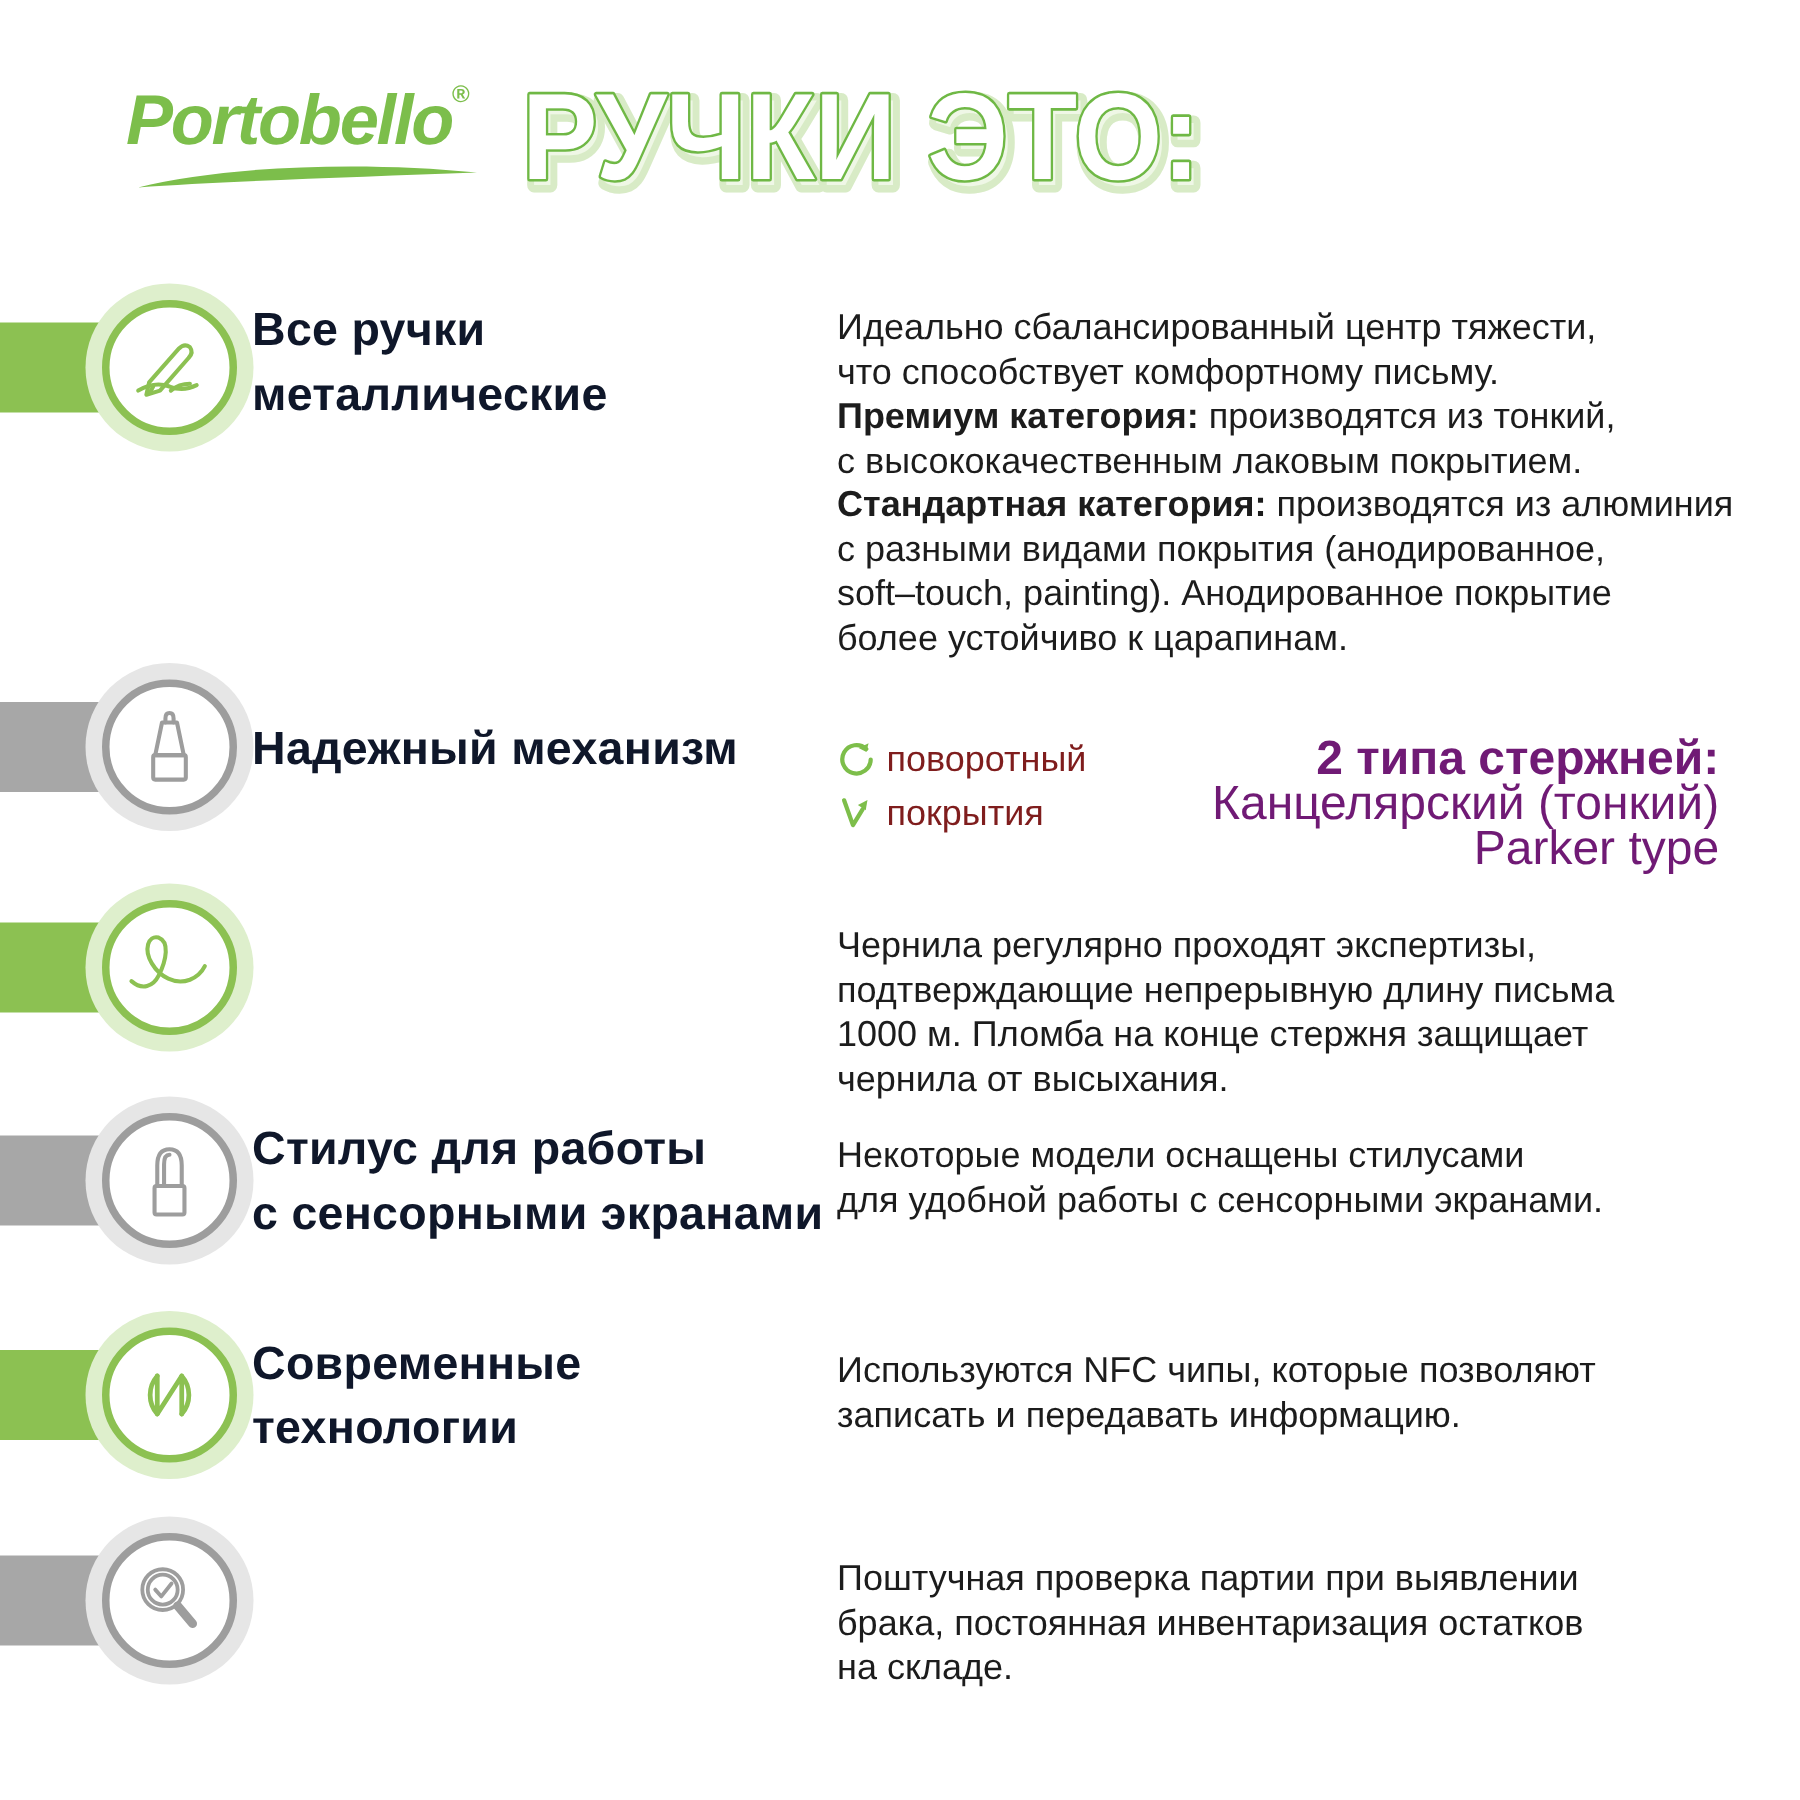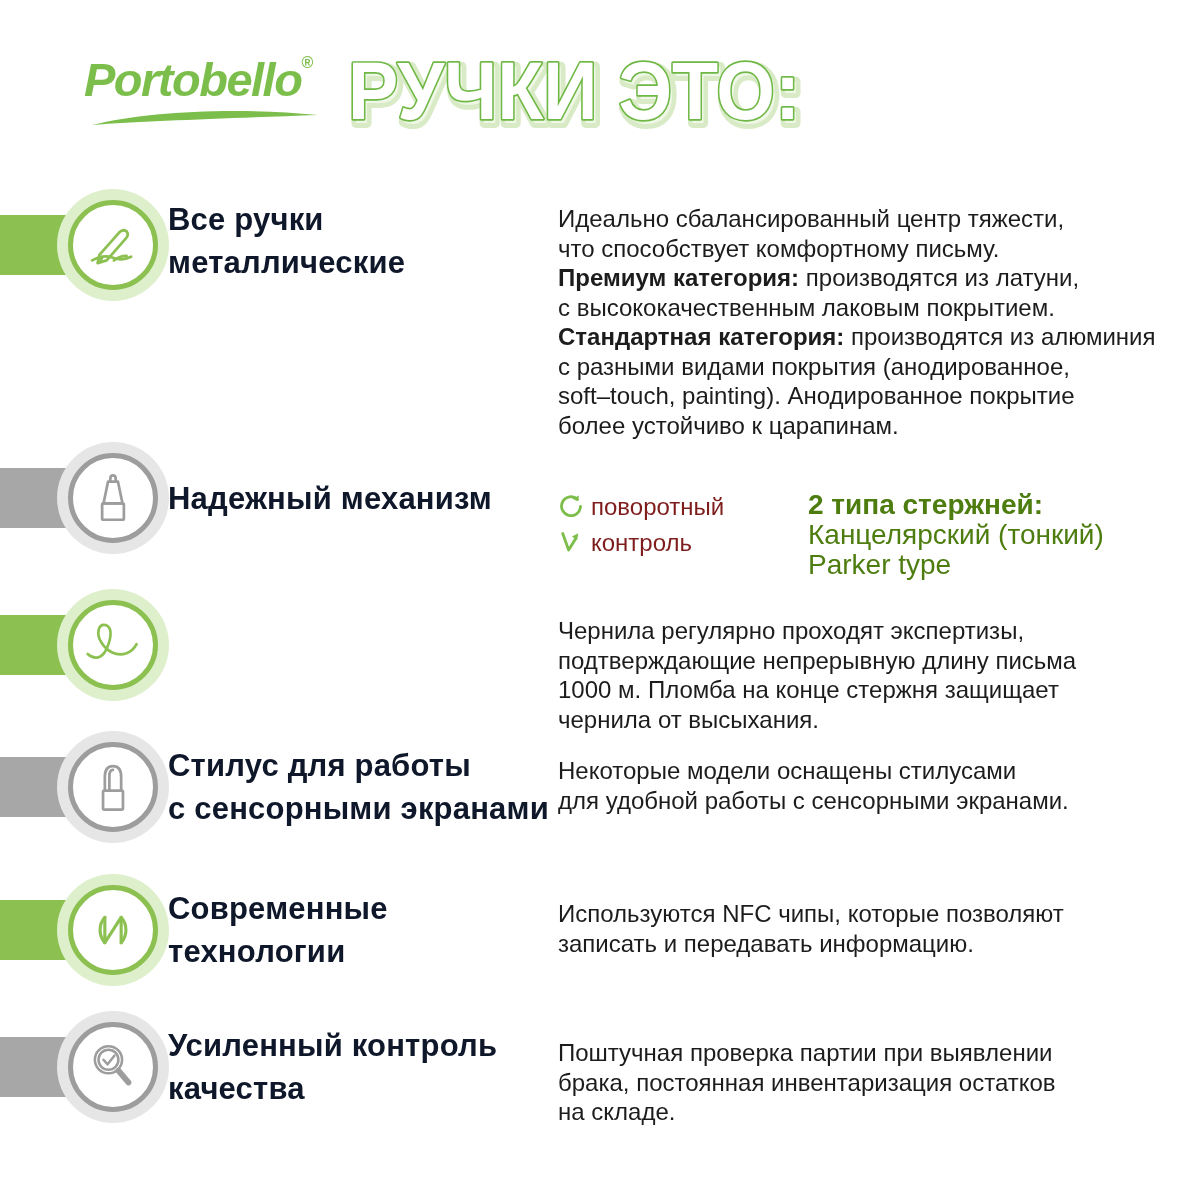--- a/index.html
+++ b/index.html
@@ -38,21 +38,21 @@
   .bodytext{position:absolute;left:558px;margin:0;width:645px;font-size:24px;line-height:29.5px;
             white-space:pre-line;color:#1c1c1c;}
   .bodytext span{white-space:inherit;}
   .b{font-weight:700;}
 
   
   .mech{position:absolute;left:558px;width:645px;height:110px;}
   .mech-options{position:absolute;left:0;top:2px;}
   .opt{display:flex;align-items:center;gap:7px;height:30px;margin-bottom:6px;font-size:24px;color:#7f1d1d;}
   .opt svg{flex:0 0 auto;color:#7DBE4A;}
-  .types{position:absolute;left:250px;top:0;font-size:28px;line-height:30px;color:#4d7c0f;}
+  .types{position:absolute;left:250px;top:0;font-size:32px;line-height:30px;color:#701a75;text-align:right;}
   .types-title{font-weight:700;}
   .types-body{white-space:pre-line;}
 </style>
 </head>
 <body>
 
 <div class="canvas">
 
   <div class="logo">
     <span class="logo-line"><span class="logo-text">Portobello</span><span class="reg">®</span></span>
@@ -74,21 +74,21 @@
         <path d="M17 43 L39 18 Q43 14 47 17 Q50 21 46 25 L25 49 L15 52 Z"></path>
         <path d="M20 46 L17.5 50.5"></path>
         <path d="M9 49 Q21 42 32 46 Q42 50 52 45"></path>
         <path d="M33 49 Q39 44 47 44"></path>
       </svg>
     </div>
     <h2 class="title" style="top:9px">Все ручки
 металлические</h2>
     <p class="bodytext" style="top:15px"><span>Идеально сбалансированный центр тяжести,
 что способствует комфортному письму.
-</span><span class="b">Премиум категория:</span><span> производятся из латуни,
+</span><span class="b">Премиум категория:</span><span> производятся из тонкий,
 с высококачественным лаковым покрытием.
 </span><span class="b">Стандартная категория:</span><span> производятся из алюминия
 с разными видами покрытия (анодированное,
 soft–touch, painting). Анодированное покрытие
 более устойчиво к царапинам.</span></p>
   </section>
 
   <section class="row" style="top:442px">
     <div class="bar gray"></div>
     <div class="halo gray"></div>
@@ -107,21 +107,21 @@
             <path d="M16.5 4.5 A8 8 0 1 0 19 10.5" fill="none" stroke="currentColor" stroke-width="2.4" stroke-linecap="round"></path>
             <path d="M17.8 1.2 L16.6 6.2 L12.2 4.0 Z" fill="currentColor"></path>
           </svg>
           <span>поворотный</span>
         </div>
         <div class="opt">
           <svg width="26" height="26" viewBox="0 0 22 22">
             <path d="M4 3 L9 17 L14.5 8" fill="none" stroke="currentColor" stroke-width="2.4" stroke-linecap="round" stroke-linejoin="round"></path>
             <path d="M17.2 2.8 L16.2 8.6 L11.8 5.6 Z" fill="currentColor"></path>
           </svg>
-          <span>контроль</span>
+          <span>покрытия</span>
         </div>
       </div>
       <div class="types">
         <div class="types-title">2 типа стержней:</div>
         <div class="types-body">Канцелярский (тонкий)
 Parker type</div>
       </div>
     </div>
   </section>
 
@@ -175,20 +175,18 @@
     <div class="bar gray"></div>
     <div class="halo gray"></div>
     <div class="ring gray">
       <svg width="58" height="58" viewBox="0 0 64 64" fill="none" stroke="currentColor" stroke-width="2.8" stroke-linecap="round" stroke-linejoin="round">
         <circle cx="27" cy="24" r="15"></circle>
         <circle cx="27" cy="24" r="11"></circle>
         <path d="M21.5 24 L26 29 L33.5 19.5"></path>
         <path d="M38 36 L49 49" stroke-width="6.5"></path>
       </svg>
     </div>
-    <h2 class="title" style="top:13px">Усиленный контроль
-качества</h2>
     <p class="bodytext" style="top:27px">Поштучная проверка партии при выявлении
 брака, постоянная инвентаризация остатков
 на складе.</p>
   </section>
 
 </div>
 
 </body></html>

